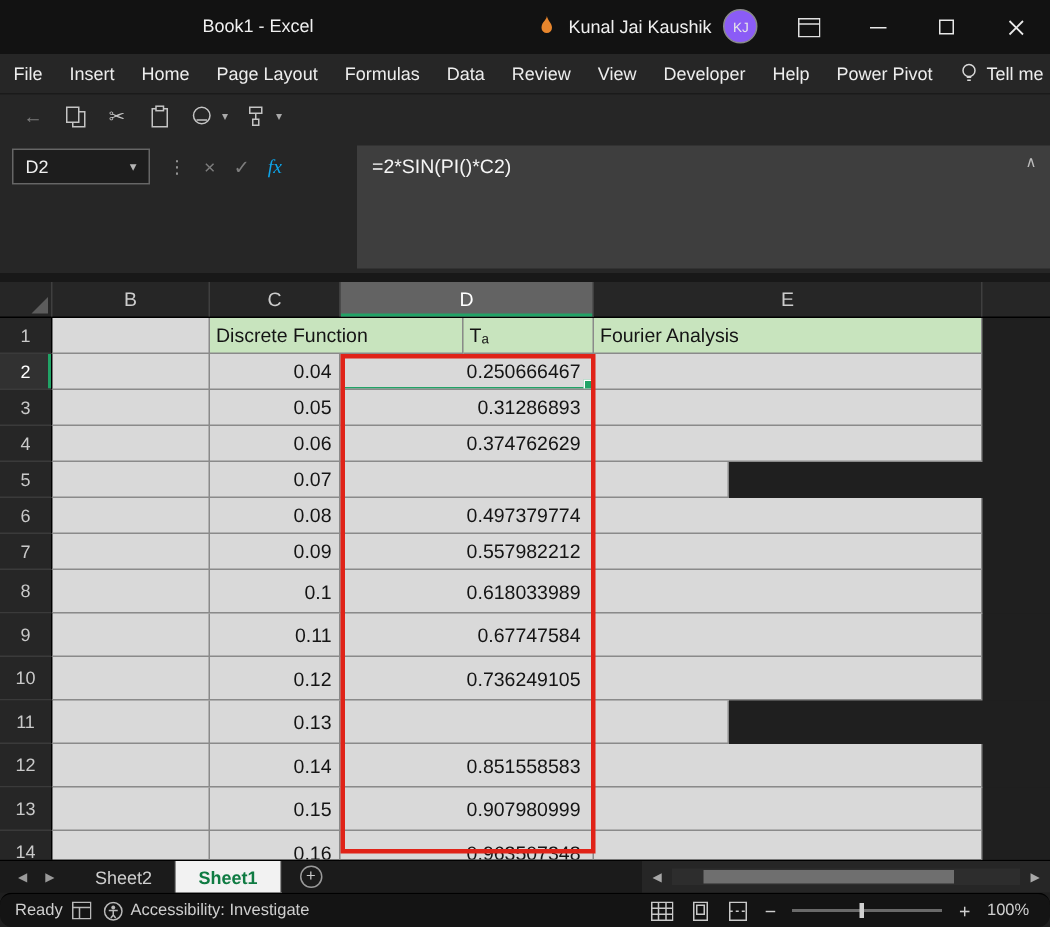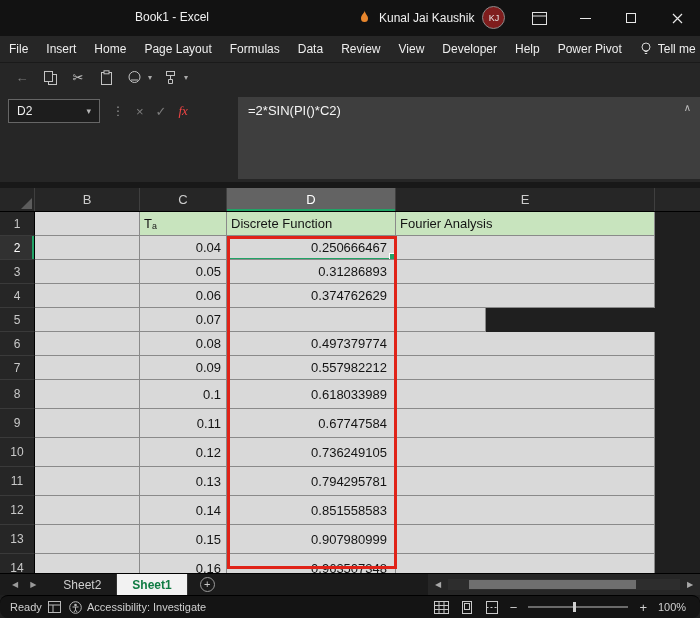--- a/index.html
+++ b/index.html
@@ -7,21 +7,21 @@
   .app {
     width:700px; height:618px; position:relative; overflow:hidden;
     background:#1f1f1f; font-family:"Liberation Sans", sans-serif;
     color:#e6e6e6; font-size:12px; user-select:none;
   }
   
   .titlebar { height:36px; background:#121212; position:relative; }
   .tb-title { position:absolute; left:135px; top:10px; font-size:12px; color:#f0f0f0; }
   .tb-user { position:absolute; left:358px; top:6px; display:flex; align-items:center; gap:8px; }
   .tb-user-name { font-size:12px; color:#f0f0f0; }
-  .avatar { width:23px; height:23px; border-radius:50%; background:#7f1d1d; border:1px solid #8a8a8a;
+  .avatar { width:23px; height:23px; border-radius:50%; background:#8b5cf6; border:1px solid #8a8a8a;
             display:flex; align-items:center; justify-content:center; font-size:9px; color:#e8e8e8; }
   .tb-controls { position:absolute; right:0; top:0; height:36px; display:flex; }
   .tb-btn { width:46px; height:36px; display:flex; align-items:center; justify-content:center; }
   .min-glyph { width:11px; border-top:1px solid #e8e8e8; }
   .max-glyph { width:10px; height:10px; border:1px solid #e8e8e8; }
   
   .menubar { height:26px; background:#262626; display:flex; align-items:center; }
   .menu-item { padding:0 9px; height:100%; display:flex; align-items:center; font-size:12px; color:#ededed; white-space:nowrap; }
   .tellme { display:flex; align-items:center; gap:6px; }
   
@@ -32,21 +32,21 @@
   .chev { font-size:8px; color:#aaa; margin:0 2px 0 -2px; }
   
   .formula-region { height:90px; background:#262626; display:flex; }
   .fx-left { width:238px; padding-top:7px; }
   .namebox-row { display:flex; align-items:center; padding-left:8px; gap:12px; }
   .namebox { width:92px; height:24px; background:#1d1d1d; border:1px solid #666;
              display:flex; align-items:center; justify-content:space-between; padding:0 8px; font-size:12px; color:#f0f0f0; }
   .nb-chev { font-size:9px; color:#b5b5b5; }
   .fxdots { color:#9a9a9a; font-size:12px; }
   .fx-cancel, .fx-check { color:#7d7d7d; font-size:13px; }
-  .fx-label { color:#ef4444; font-size:13px; font-style:italic; font-family:"Liberation Serif", serif; }
+  .fx-label { color:#0ea5e9; font-size:13px; font-style:italic; font-family:"Liberation Serif", serif; }
   .fx-input { flex:1; background:#3e3e3e; margin:5px 0 3px 0; position:relative; padding:6px 28px 0 10px;
               font-size:13px; color:#f5f5f5; }
   .fx-collapse { position:absolute; right:9px; top:5px; color:#bdbdbd; font-size:10px; }
   .band { height:6px; background:#181818; }
   
   .colheaders { height:24px; display:flex; background:#262626; border-bottom:1px solid #000; }
   .corner { width:35px; position:relative; border-right:1px solid #3f3f3f; }
   .corner::after { content:""; position:absolute; right:2px; bottom:2px;
                    border-left:11px solid transparent; border-bottom:11px solid #5c5c5c; }
   .colh { display:flex; align-items:center; justify-content:center; font-size:13px; color:#cccccc; border-right:1px solid #3f3f3f; }
@@ -231,22 +231,22 @@
     <div class="colh c">C</div>
     <div class="colh d sel">D</div>
     <div class="colh e">E</div>
     <div class="colh-fill"></div>
   </div>
 
   <div class="gridarea">
     <div class="grow">
       <div class="rowh">1</div>
       <div class="cell b"></div>
+      <div class="cell d green label">Discrete Function</div>
       <div class="cell c green label">Tₐ</div>
-      <div class="cell d green label">Discrete Function</div>
       <div class="cell e green label">Fourier Analysis</div>
       <div class="grid-fill"></div>
     </div>
     <div id="grid-rows">
         <div class="grow">
           <div class="rowh sel">2</div>
           <div class="cell b"></div>
           <div class="cell c">0.04</div>
           <div class="cell d selcell">0.250666467</div>
           <div class="cell e"></div>
@@ -312,21 +312,20 @@
           <div class="cell b"></div>
           <div class="cell c">0.12</div>
           <div class="cell d">0.736249105</div>
           <div class="cell e"></div>
           <div class="grid-fill"></div>
         </div>
         <div class="grow tall">
           <div class="rowh">11</div>
           <div class="cell b"></div>
           <div class="cell c">0.13</div>
-          <div class="cell d">0.794295781</div>
           <div class="cell e"></div>
           <div class="grid-fill"></div>
         </div>
         <div class="grow tall">
           <div class="rowh">12</div>
           <div class="cell b"></div>
           <div class="cell c">0.14</div>
           <div class="cell d">0.851558583</div>
           <div class="cell e"></div>
           <div class="grid-fill"></div>

